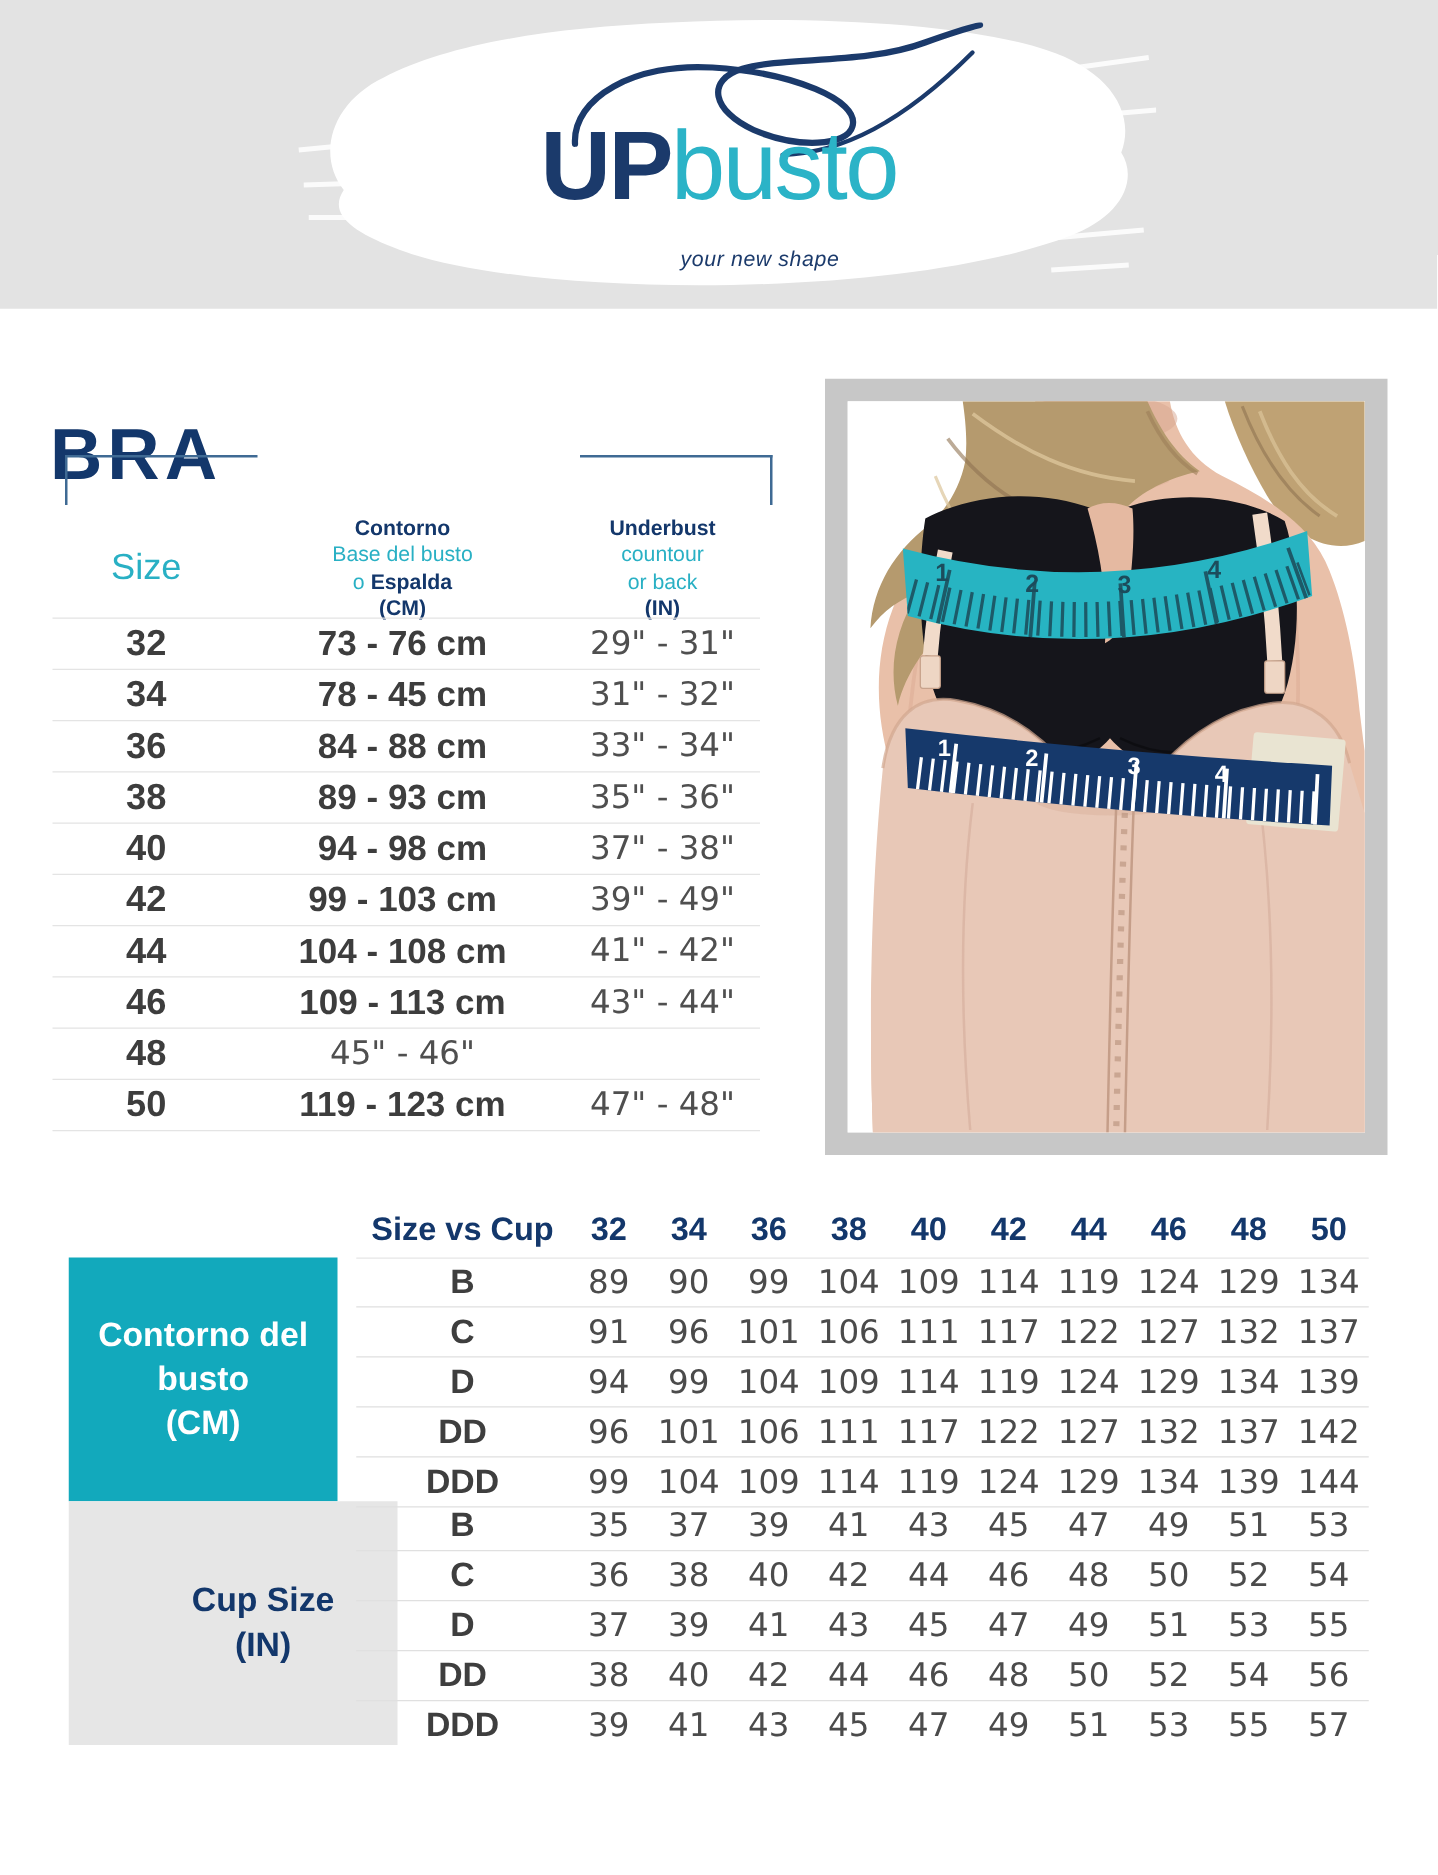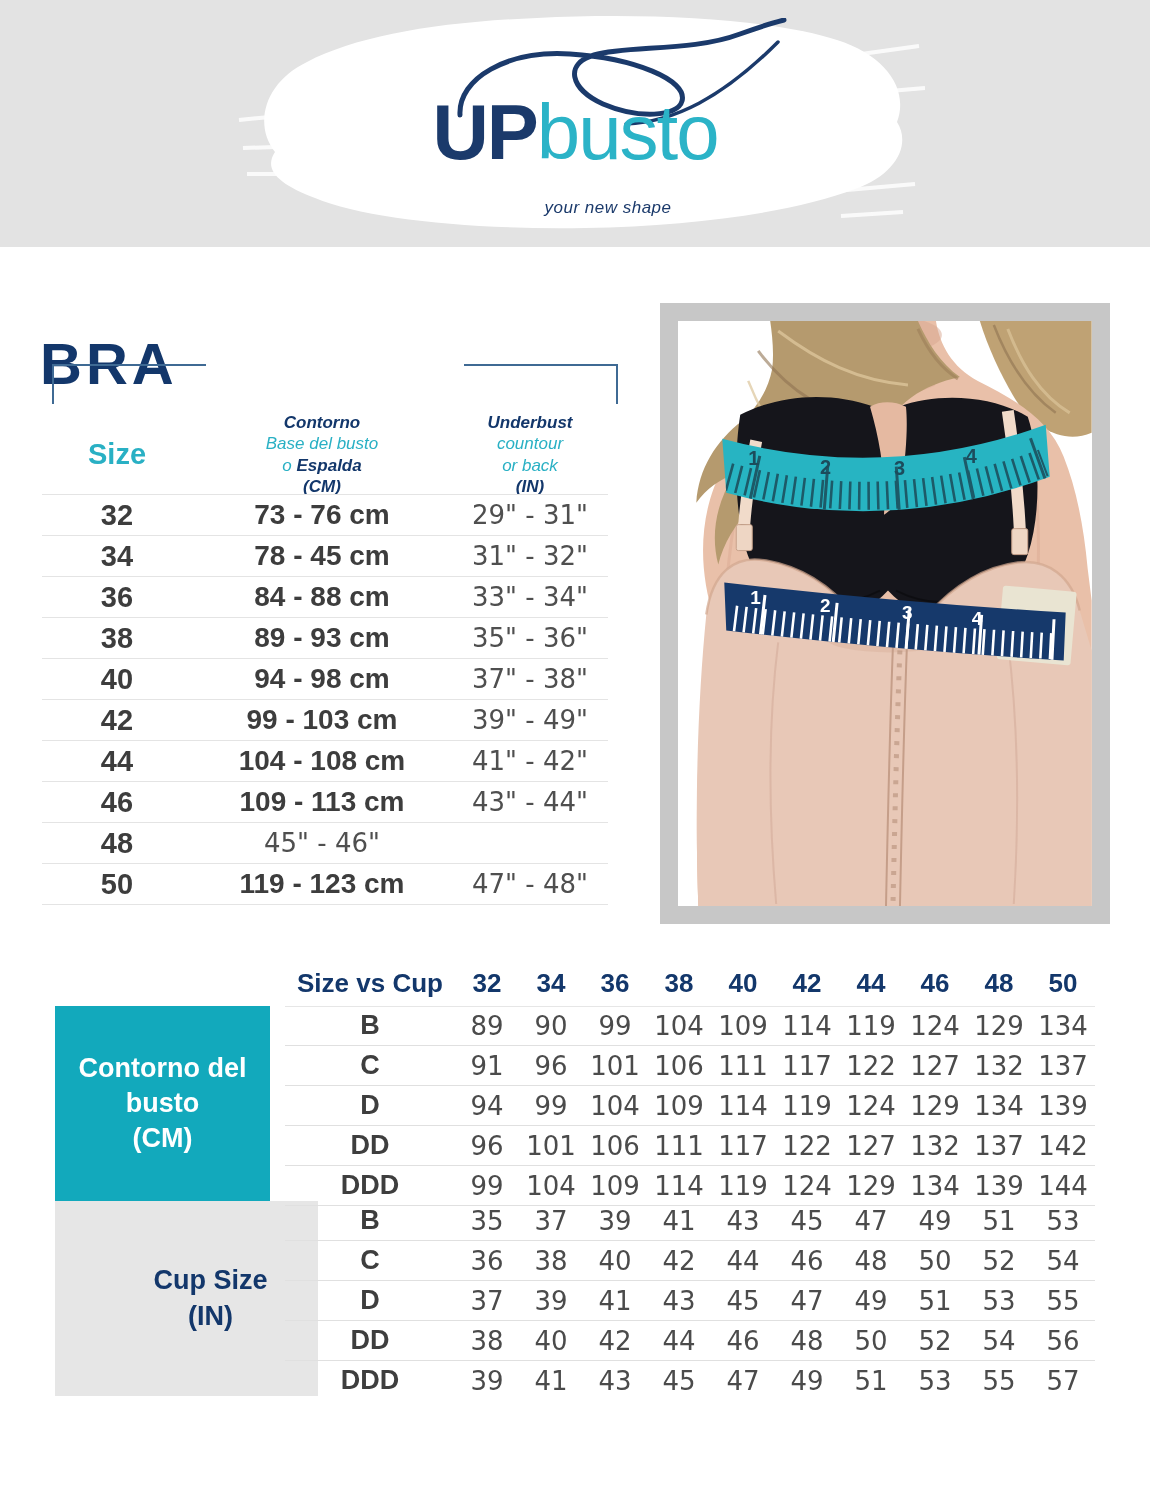--- a/index.html
+++ b/index.html
@@ -19,22 +19,22 @@
 
   
   .bra{position:absolute;left:40px;top:328px;width:580px;}
   .bra-title{width:100%;text-align:left;font-size:58px;font-weight:800;color:#13376b;
              letter-spacing:4px;line-height:72px;}
   .bracket{position:absolute;top:36px;width:152px;height:38px;border-top:2px solid #3f6a94;}
   .bracket.l{left:12px;border-left:2px solid #3f6a94;}
   .bracket.r{left:424px;border-right:2px solid #3f6a94;}
   .bra-grid{display:grid;grid-template-columns:150px 260px 156px;align-items:center;}
   .bra-head{position:absolute;left:2px;top:84px;width:566px;text-align:center;}
-  .bra-head .h-size{color:#29b0c4;font-size:29px;font-weight:700;}
-  .bra-head .hl{font-size:17px;line-height:1.25;font-style:italic;}
+  .bra-head .h-size{color:#29b0c4;font-size:29px;font-weight:400;}
+  .bra-head .hl{font-size:17px;line-height:1.25;}
   .hl .navy{color:#13376b;font-weight:700;}
   .hl .teal{color:#29b0c4;font-weight:500;}
   .bra-rows{position:absolute;left:2px;top:166px;width:566px;border-top:1px solid #e4e4e4;}
   .bra-row{height:40px;text-align:center;border-bottom:1px solid #e4e4e4;}
   .bra-row .c-size{font-size:29px;font-weight:700;color:#3d3d3d;}
   .bra-row .c-cm{font-size:28px;font-weight:700;color:#3d3d3d;}
   .bra-row .c-in{font-size:26px;font-weight:400;color:#4f4f4f;font-family:"DejaVu Sans",sans-serif;}
 
   
   .photo-frame{position:absolute;left:660px;top:303px;width:450px;height:621px;background:#c7c7c7;

